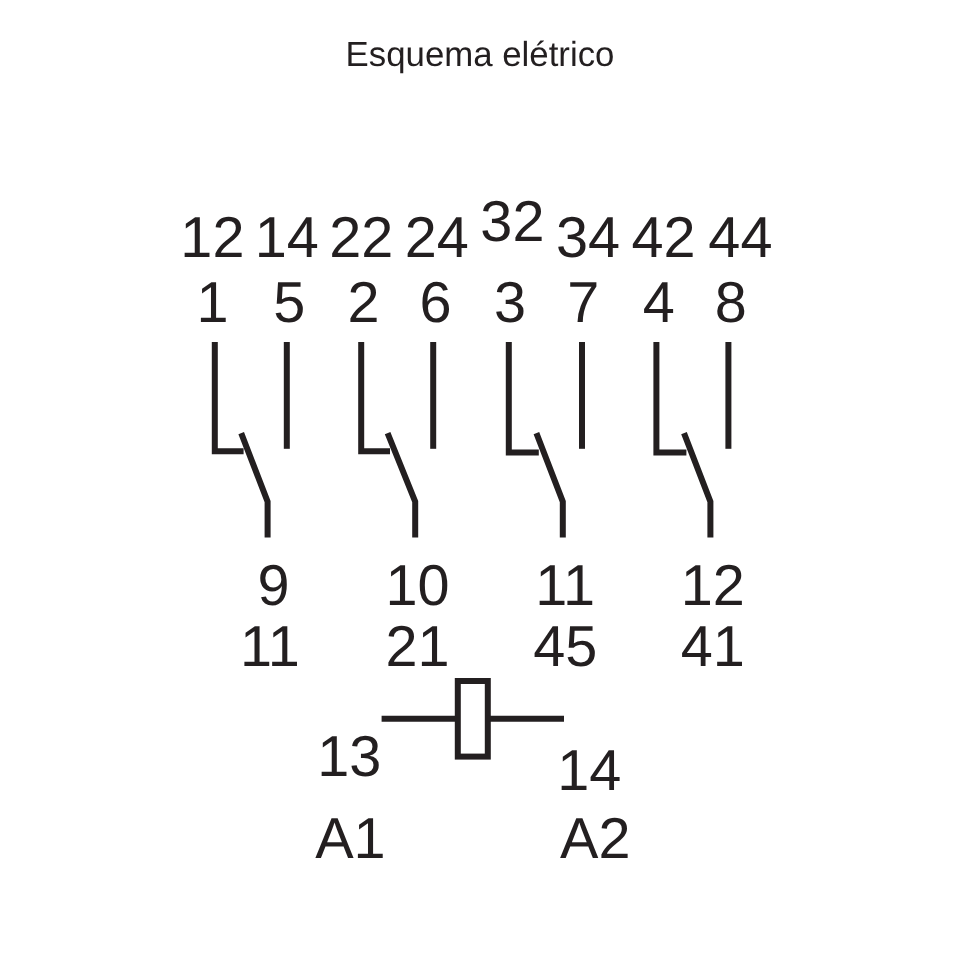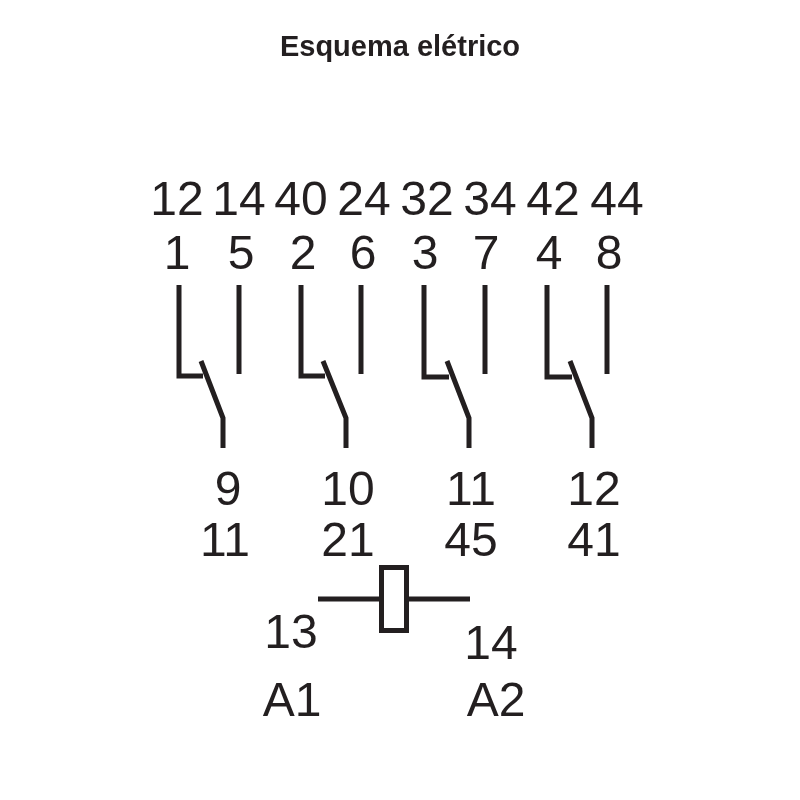--- a/index.html
+++ b/index.html
@@ -1,19 +1,19 @@
 <!DOCTYPE html>
 <html><head>
   <meta charset="utf-8">
   <style>
     html, body { margin: 0; padding: 0; background: #ffffff; }
     body { width: 800px; height: 800px; position: relative; overflow: hidden;
            font-family: "Liberation Sans", sans-serif; color: #231f20; }
     .title { position: absolute; top: 30px; left: 0; width: 800px; text-align: center;
-             font-weight: bold; font-size: 29px; color: #231f20; }
+             font-weight: normal; font-size: 29px; color: #231f20; }
     .lbl { position: absolute; font-size: 48px; line-height: 1; color: #231f20;
            transform: translateX(-50%); white-space: nowrap; }
     svg.diagram { position: absolute; left: 0; top: 0; }
   </style>
 </head>
 <body>
 
 <div class="title">Esquema elétrico</div>
 
 <svg class="diagram" width="800" height="800" viewBox="0 0 800 800">
@@ -46,23 +46,23 @@
     <g>
       <line x1="318" y1="599" x2="381" y2="599"></line>
       <rect x="381.5" y="567.5" width="25" height="63"></rect>
       <line x1="406" y1="599" x2="470" y2="599"></line>
     </g>
   </g>
 </svg>
 
 <div class="lbl" style="left:177px; top:175px;">12</div>
 <div class="lbl" style="left:239px; top:175px;">14</div>
-<div class="lbl" style="left:301px; top:175px;">40</div>
+<div class="lbl" style="left:301px; top:175px;">22</div>
 <div class="lbl" style="left:364px; top:175px;">24</div>
-<div class="lbl" style="left:427px; top:175px;">32</div>
+<div class="lbl" style="left:427px; top:162px;">32</div>
 <div class="lbl" style="left:490px; top:175px;">34</div>
 <div class="lbl" style="left:553px; top:175px;">42</div>
 <div class="lbl" style="left:617px; top:175px;">44</div>
 
 <div class="lbl" style="left:177px; top:229px;">1</div>
 <div class="lbl" style="left:241px; top:229px;">5</div>
 <div class="lbl" style="left:303px; top:229px;">2</div>
 <div class="lbl" style="left:363px; top:229px;">6</div>
 <div class="lbl" style="left:425px; top:229px;">3</div>
 <div class="lbl" style="left:486px; top:229px;">7</div>

